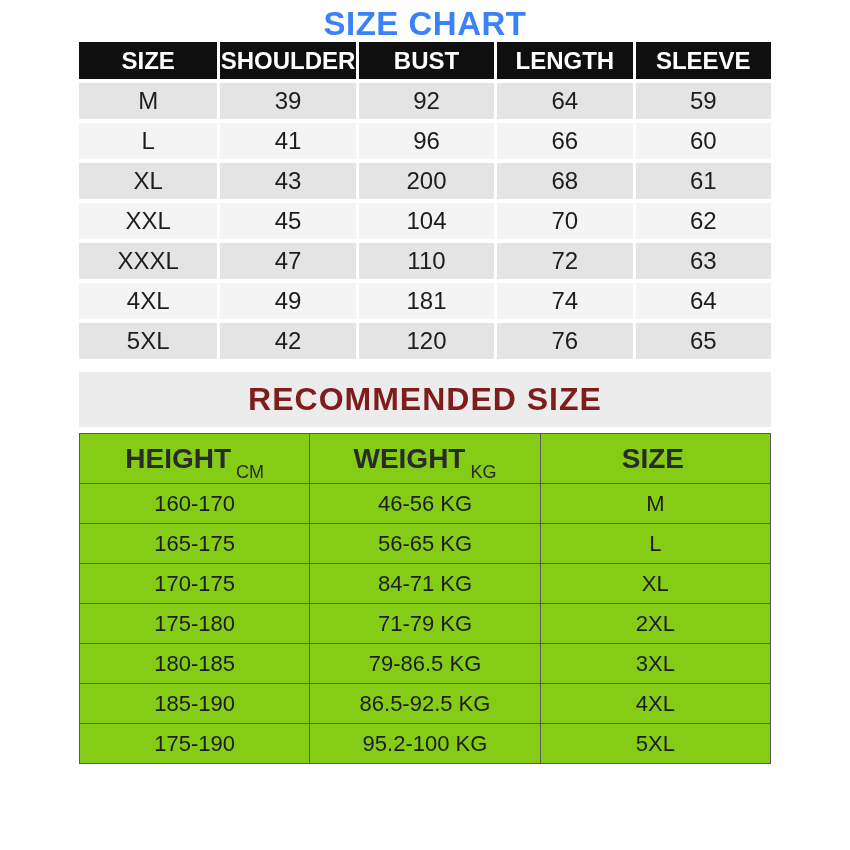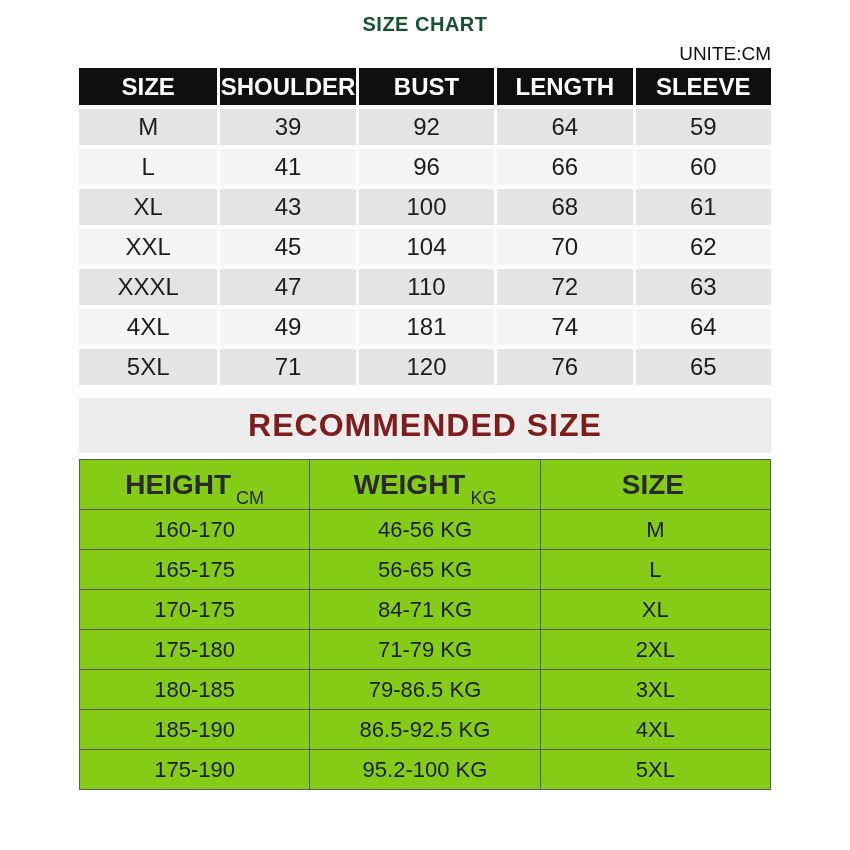--- a/index.html
+++ b/index.html
@@ -7,24 +7,24 @@
     margin: 0; padding: 0;
     width: 850px; height: 850px;
     background: #ffffff;
     font-family: "Liberation Sans", "DejaVu Sans", sans-serif;
     color: #1d1d1d;
     overflow: hidden;
   }
   .page-title {
     margin: 6px 0 0 0;
     text-align: center;
-    font-size: 20px;
+    font-size: 33px;
     font-weight: 600;
     letter-spacing: 0.5px;
-    color: #14532d;
+    color: #3b82f6;
     line-height: 36px;
   }
   .container {
     width: 692px;
     margin: 0 auto;
   }
   .unit-label {
     text-align: right;
     font-size: 19px;
     line-height: 22px;
@@ -117,21 +117,20 @@
 </style>
 </head>
 <body>
 
 <div>
 
   <h1 class="page-title">SIZE CHART</h1>
 
   <div class="container">
 
-    <div class="unit-label">UNITE:CM</div>
 
     <table class="size-chart">
       <thead>
         <tr>
             <th>SIZE</th>
             <th>SHOULDER</th>
             <th>BUST</th>
             <th>LENGTH</th>
             <th>SLEEVE</th>
           </tr>
@@ -147,21 +146,21 @@
           <tr class="stripe-light">
             <td>L</td>
             <td>41</td>
             <td>96</td>
             <td>66</td>
             <td>60</td>
           </tr>
           <tr class="stripe-dark">
             <td>XL</td>
             <td>43</td>
-            <td>100</td>
+            <td>200</td>
             <td>68</td>
             <td>61</td>
           </tr>
           <tr class="stripe-light">
             <td>XXL</td>
             <td>45</td>
             <td>104</td>
             <td>70</td>
             <td>62</td>
           </tr>
@@ -174,21 +173,21 @@
           </tr>
           <tr class="stripe-light">
             <td>4XL</td>
             <td>49</td>
             <td>181</td>
             <td>74</td>
             <td>64</td>
           </tr>
           <tr class="stripe-dark">
             <td>5XL</td>
-            <td>71</td>
+            <td>42</td>
             <td>120</td>
             <td>76</td>
             <td>65</td>
           </tr>
         </tbody>
     </table>
 
     <div class="recommended-band">RECOMMENDED SIZE</div>
 
     <table class="recommended">

